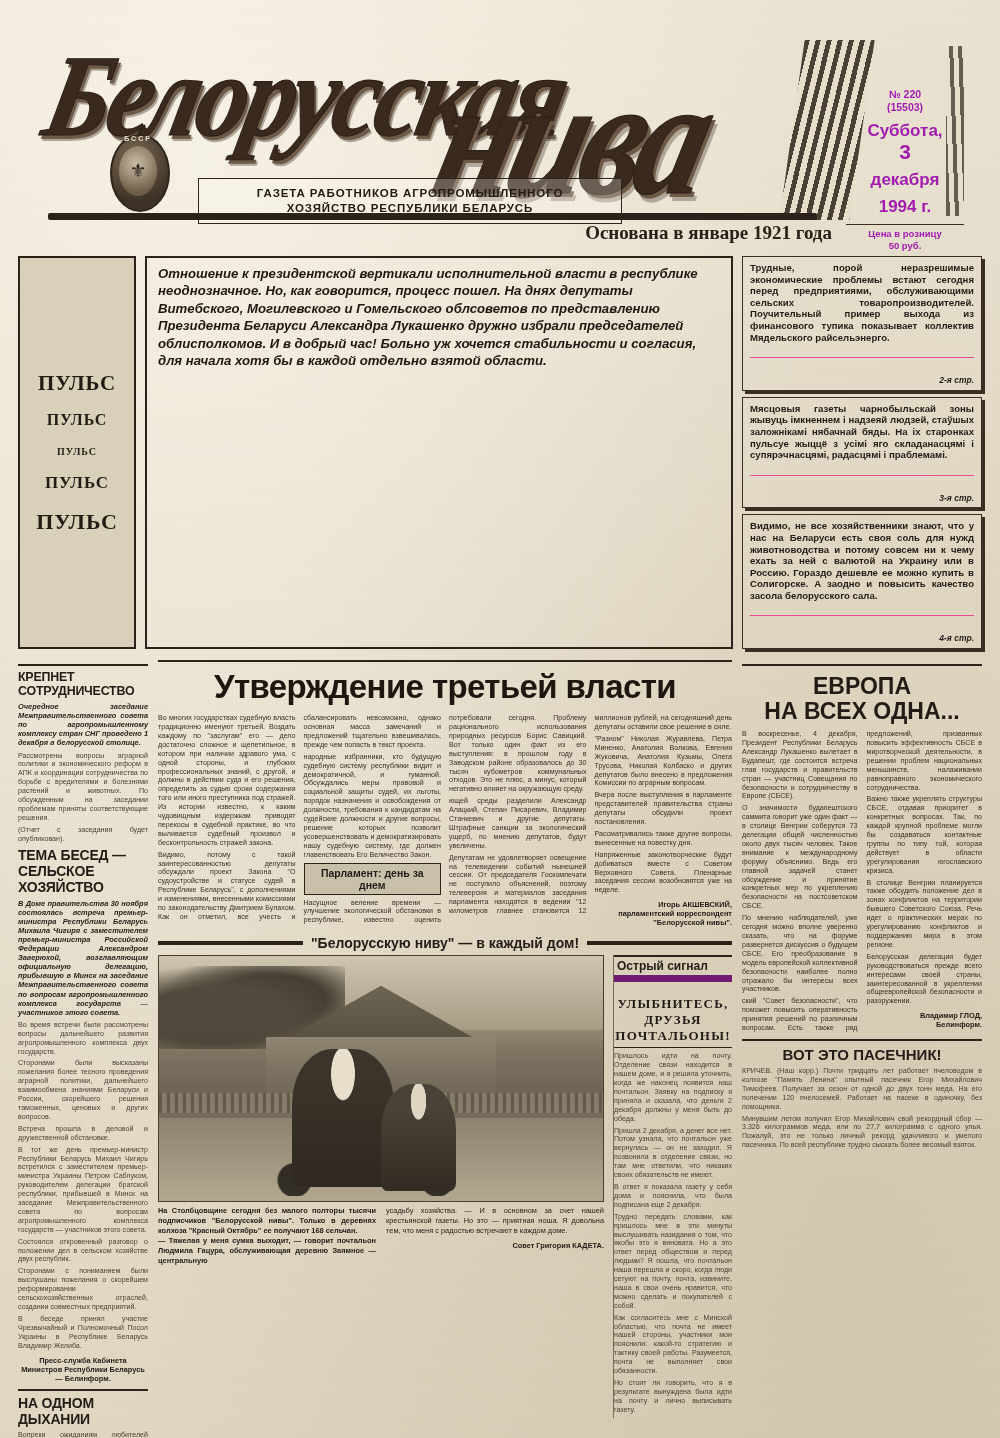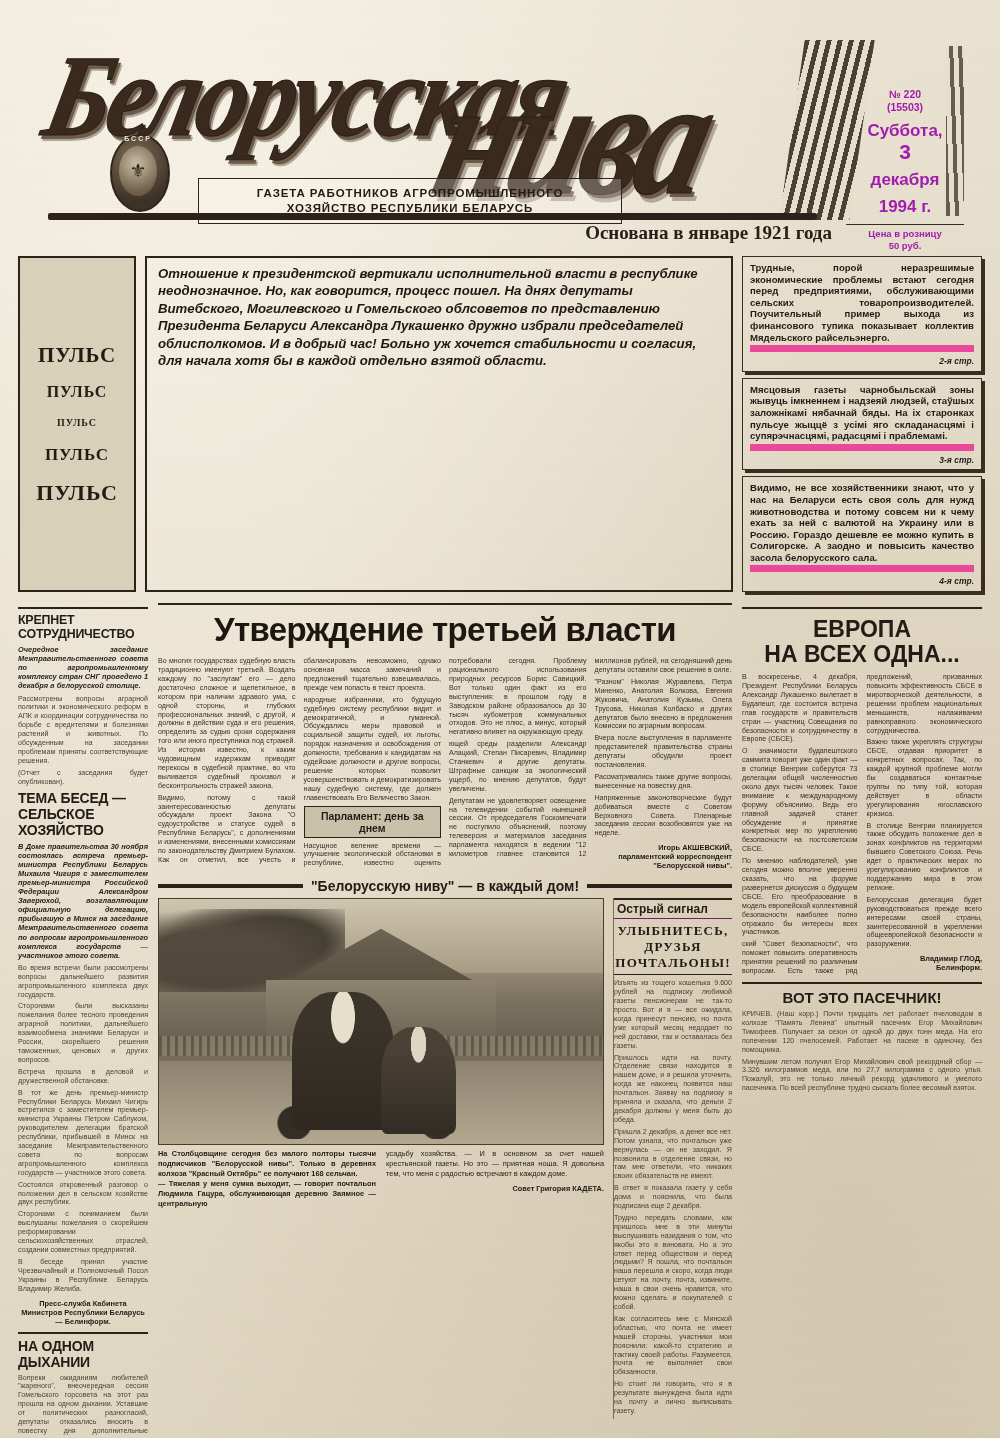--- a/index.html
+++ b/index.html
@@ -123,21 +123,21 @@
     font-size:13.2px;line-height:17.4px;font-weight:bold;font-style:italic;
     color:#1f1812;
   }
   .teasers{width:240px;display:flex;flex-direction:column;gap:6px;}
   .teaser{
     border:1.6px solid #3a2e22;padding:5px 7px 3px;box-sizing:border-box;
     font-size:9.6px;line-height:11.6px;font-weight:bold;text-align:justify;
     box-shadow:3px 3px 0 #3a2e22;
   }
   .teaser .pg{display:block;text-align:right;font-style:italic;font-weight:bold;
-    font-size:8.5px;margin-top:2px;border-top:7px solid #ec4899;padding-top:4px;}
+    font-size:8.5px;margin-top:14px;border-top:1px solid #ec4899;padding-top:17px;}
 
   
   .main{display:flex;gap:10px;margin-top:9px;}
   .col-left{width:130px;}
   .col-mid{flex:1;}
   .col-right{width:240px;}
 
   h2.hd{font-size:14px;font-weight:bold;line-height:16px;margin:0 0 4px;
     letter-spacing:-.2px;}
   h2.hd.small{font-size:12.4px;line-height:14px;}
@@ -196,22 +196,22 @@
                linear-gradient(180deg,#4a4236 20%,#332c24 100%);
     border-radius:42% 42% 8% 8%;}
   .photo .bike{position:absolute;left:24%;bottom:2%;width:46%;height:22%;
     background:radial-gradient(circle at 14% 70%, rgba(30,26,20,.85) 9%, rgba(0,0,0,0) 10%),
                radial-gradient(circle at 84% 70%, rgba(30,26,20,.85) 9%, rgba(0,0,0,0) 10%);}
   .cap{display:flex;gap:10px;margin-top:4px;}
   .cap .c1{flex:1;font-size:7.4px;line-height:10px;font-weight:bold;text-align:justify;}
   .cap .c2{flex:1;font-size:7.4px;line-height:10px;text-align:justify;}
 
   
-  .sharp-hd{border-top:2px solid #2c221a;border-bottom:1px solid #701a75;
-    font-size:12px;font-weight:bold;padding:2px 3px;margin-bottom:4px;}
+  .sharp-hd{border-top:2px solid #2c221a;border-bottom:7px solid #701a75;
+    font-size:12px;font-weight:bold;padding:2px 3px;margin-bottom:14px;}
   .shout{font-family:"Liberation Serif",serif;font-size:13px;font-weight:bold;
     text-align:center;letter-spacing:1.2px;line-height:16px;margin-bottom:4px;
     border-bottom:1px solid #2c221a;padding-bottom:3px;}
 
   
   .hd-europe{font-size:23px;font-weight:bold;text-align:center;line-height:25px;
     margin:8px 0 6px;}
   .hd-bee{font-size:15px;font-weight:bold;text-align:center;margin:6px 0 4px;
     border-top:2px solid #2c221a;padding-top:5px;}
   .vline-sep{border-left:1px solid #7b6c58;}
@@ -358,21 +358,20 @@
             <div class="c2">
               <span>усадьбу хозяйства. — И в основном за счет нашей крестьянской газеты. Но это — приятная ноша. Я довольна тем, что меня с радостью встречают в каждом доме.</span>
               <div class="sig r">Совет Григория КАДЕТА.</div>
             </div>
           </div>
         </div>
 
         <div style="width:118px;" class="vline-sep">
           <div class="sharp-hd">Острый сигнал</div>
           <div class="shout">УЛЫБНИТЕСЬ, ДРУЗЬЯ ПОЧТАЛЬОНЫ!</div>
-          <p class="bodytxt blur">Изъять из тощего кошелька 9.600 рублей на подписку любимой газеты пенсионерам не так-то просто. Вот и я — все ожидала, когда принесут пенсию, но почта уже который месяц недодает по ней доставки, так и оставалась без газеты.</p>
           <p class="bodytxt blur">Пришлось идти на почту. Отделение связи находится в нашем доме, и я решила уточнить, когда же наконец появится наш почтальон. Заявку на подписку я приняла и сказала, что деньги 2 декабря должны у меня быть до обеда.</p>
           <p class="bodytxt blur">Пришла 2 декабря, а денег все нет. Потом узнала, что почтальон уже вернулась — он не заходил. Я позвонила в отделение связи, но там мне ответили, что никаких своих обязательств не имеют.</p>
           <p class="bodytxt blur">В ответ я показала газету у себя дома и пояснила, что была подписана еще 2 декабря.</p>
           <p class="bodytxt blur">Трудно передать словами, как пришлось мне в эти минуты выслушивать назидания о том, что якобы это я виновата. Но а это ответ перед обществом и перед людьми? Я пошла, что почтальон наша перешла и скоро, когда люди сетуют на почту, почта, извините, наша в свои очень нравится, что можно сделать и покупателей с собой.</p>
           <p class="bodytxt blur">Как согласитесь мне с Минской областью, что почта не имеет нашей стороны, участники мои пояснили: какой-то стратегию и тактику своей работы. Разумеется, почта не выполняет свои обязанности.</p>
           <p class="bodytxt blur">Но стоит ли говорить, что я в результате вынуждена была идти на почту и лично выписывать газету.</p>
 
         </div>
       </div>
     </div>

